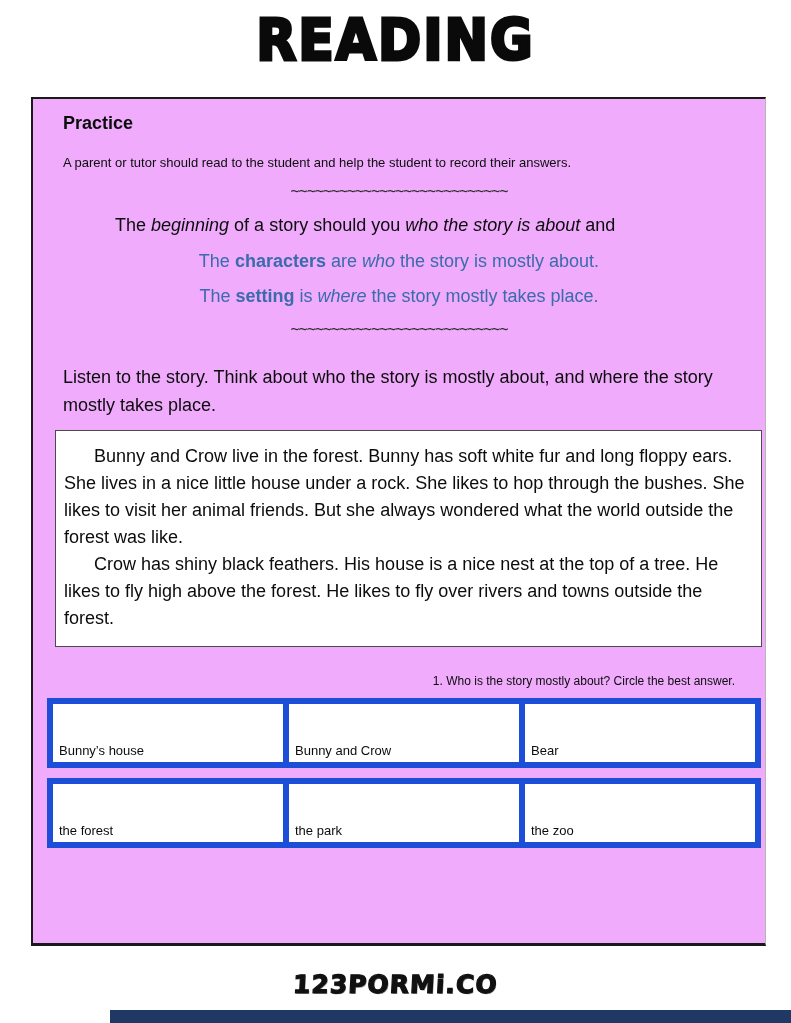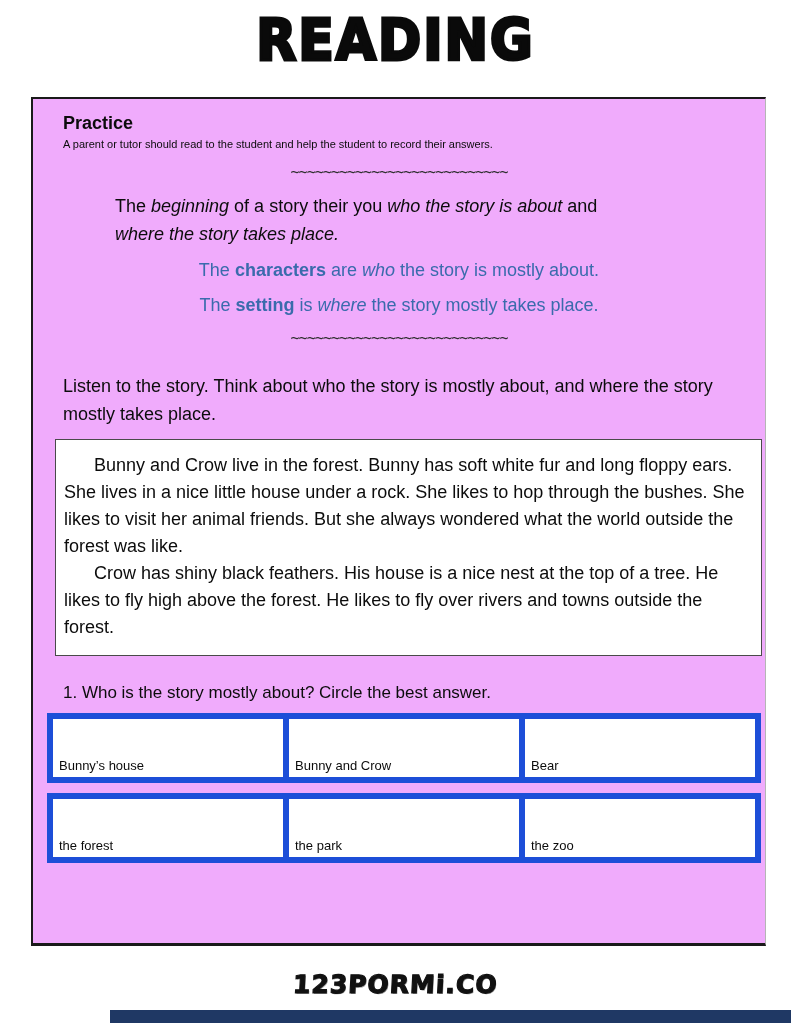--- a/index.html
+++ b/index.html
@@ -30,21 +30,21 @@
     width: 735px; height: 849px;
     box-sizing: border-box;
     border-top: 2px solid #1a1a1a;
     border-left: 2px solid #1a1a1a;
     border-bottom: 3px solid #1a1a1a;
     border-right: 1px solid #b5b5b5;
     background: #f0abfc;
     padding: 14px 30px 0 30px;
   }
   .practice-heading { font-size: 18px; font-weight: bold; }
-  .instructions { font-size: 11px; line-height: 1.42; margin-top: 3px; }
+  .instructions { font-size: 13px; line-height: 1.42; margin-top: 20px; }
   .tilde-divider {
     text-align: center; font-size: 15px; color: #2f2f2f;
     margin-top: 12px; line-height: 1;
     font-family: "DejaVu Sans Mono", monospace;
     letter-spacing: -1px;
   }
   .intro-paragraph {
     margin: 12px 0 0 52px;
     width: 590px;
     font-size: 18px; line-height: 28px;
@@ -67,21 +67,21 @@
   .story-box {
     margin: 11px 0 0 -8px;
     width: 707px;
     box-sizing: border-box;
     border: 1px solid #4a4a4a;
     padding: 12px 16px 14px 8px;
     font-size: 18px; line-height: 27px;
     background: #ffffff;
   }
   .story-box p { margin: 0; text-indent: 30px; }
-  .question-prompt { margin-top: 27px; font-size: 17px; }
+  .question-prompt { margin-top: 27px; font-size: 12px; text-align: right; }
   .options-table {
     margin: 10px 0 0 -16px;
     width: 714px;
     border-collapse: collapse;
     table-layout: fixed;
   }
   .options-table td {
     border: 6px solid #1d4ed8;
     height: 52px;
     vertical-align: bottom;
@@ -120,21 +120,21 @@
 <div class="page-title">READING</div>
 
 <div class="sheet">
 
   <div class="practice-heading">Practice</div>
 
   <div class="instructions">A parent or tutor should read to the student and help the student to record their answers.</div>
 
   <div class="tilde-divider">~~~~~~~~~~~~~~~~~~~~~~~~~~~</div>
 
-  <div class="intro-paragraph"><span>The </span><span class="seg-i">beginning</span><span> of a story their you </span><span class="seg-i">who the story is about</span><span> and</span><br><span class="seg-i">where the story takes place.</span></div>
+  <div class="intro-paragraph"><span>The </span><span class="seg-i">beginning</span><span> of a story should you </span><span class="seg-i">who the story is about</span><span> and</span><br></div>
 
   <div class="blue-line"><span>The </span><span class="seg-b">characters</span><span> are </span><span class="seg-i">who</span><span> the story is mostly about.</span></div>
 
   <div class="blue-line"><span>The </span><span class="seg-b">setting</span><span> is </span><span class="seg-i">where</span><span> the story mostly takes place.</span></div>
 
   <div class="tilde-divider divider-bottom">~~~~~~~~~~~~~~~~~~~~~~~~~~~</div>
 
   <div class="listen-prompt">Listen to the story. Think about who the story is mostly about, and where the story mostly takes place.</div>
 
   <div class="story-box">

